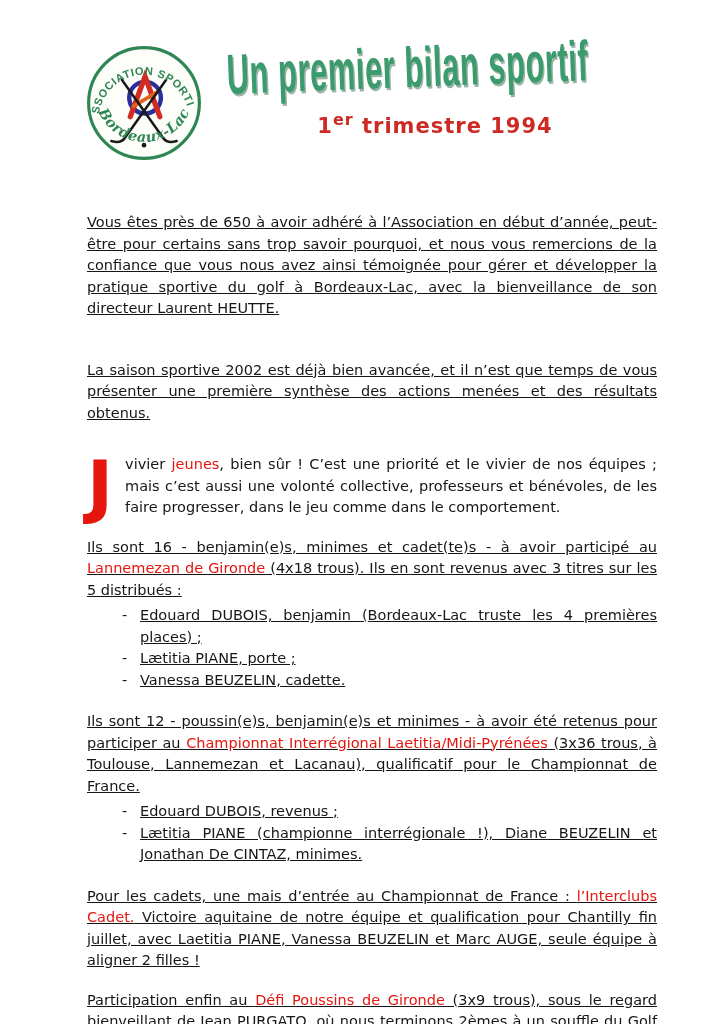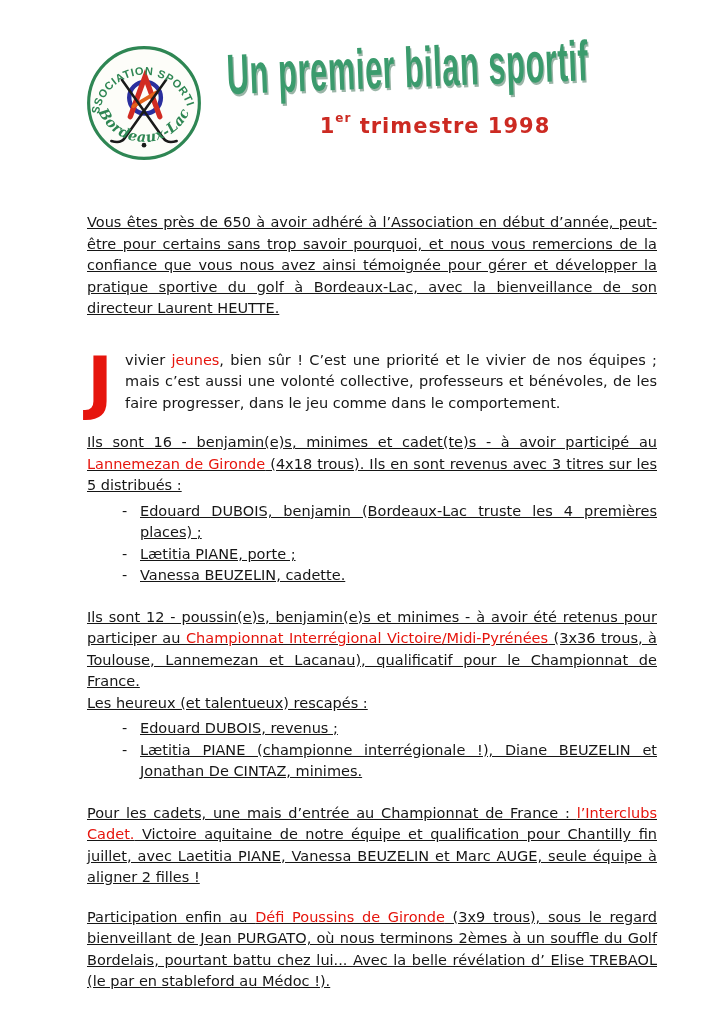--- a/index.html
+++ b/index.html
@@ -37,21 +37,21 @@
     transform-origin:left bottom;
   }
   .subtitle{
     position:absolute;left:230px;top:114px;width:410px;
     text-align:center;
     font-weight:bold;
     font-size:21px;
     color:var(--subtitle-red);
     letter-spacing:1px;
   }
-  .subtitle sup{font-size:12px;vertical-align:top;line-height:1;position:relative;top:-2px;}
+  .subtitle sup{font-size:16px;vertical-align:top;line-height:1;position:relative;top:-2px;}
 
   
   .doc-body{
     padding:0 67px 0 87px;
     margin-top:40px;
     font-size:14.5px;
     line-height:21.5px;
   }
   p.para{text-align:justify;}
   .gap-40{margin-top:40px;}
@@ -115,44 +115,44 @@
           <textPath href="#arcBottom" startOffset="50%" text-anchor="middle">Bordeaux-Lac</textPath>
         </text>
       </svg>
     </div>
 
     <div class="title-wrap">
       <span class="title-text">Un premier bilan sportif</span>
     </div>
 
     <div class="subtitle">
-      <span>1</span><sup>er</sup><span> trimestre 1998</span>
+      <span>1</span><sup>er</sup><span> trimestre 1994</span>
     </div>
   </div>
 
   <div class="doc-body">
       <p class="para gap-0 clear"><span>Vous êtes près de 650 à avoir adhéré à l’Association en début d’année, peut-être pour certains sans trop savoir pourquoi, et nous vous remercions de la confiance que vous nous avez ainsi témoignée pour gérer et développer la pratique sportive du golf à Bordeaux-Lac, avec la bienveillance de son directeur Laurent HEUTTE.</span></p>
+      <p class="para gap-40 clear"><span>La saison sportive 2002 est déjà bien avancée, et il n’est que temps de vous présenter une première synthèse des actions menées et des résultats obtenus.</span></p>
       <p class="para gap-30"><span class="dropcap">J</span><span>vivier </span><span class="red">jeunes</span><span>, bien sûr ! C’est une priorité et le vivier de nos équipes ; mais c’est aussi une volonté collective, professeurs et bénévoles, de les faire progresser, dans le jeu comme dans le comportement.</span></p>
       <p class="para gap-18 clear"><span>Ils sont 16 - benjamin(e)s, minimes et cadet(te)s - à avoir participé au </span><span class="red">Lannemezan de Gironde</span><span> (4x18 trous). Ils en sont revenus avec 3 titres sur les 5 distribués :</span></p>
       <ul class="blist gap-4">
         <li>
           <span class="marker">-</span>
           <span class="li-content"><span>Edouard DUBOIS, benjamin (Bordeaux-Lac truste les 4 premières places) ;</span></span>
         </li>
         <li>
           <span class="marker">-</span>
           <span class="li-content"><span>Lætitia PIANE, porte ;</span></span>
         </li>
         <li>
           <span class="marker">-</span>
           <span class="li-content"><span>Vanessa BEUZELIN, cadette.</span></span>
         </li>
       </ul>
-      <p class="para gap-20 clear"><span>Ils sont 12 - poussin(e)s, benjamin(e)s et minimes - à avoir été retenus pour participer au </span><span class="red">Championnat Interrégional Victoire/Midi-Pyrénées</span><span> (3x36 trous, à Toulouse, Lannemezan et Lacanau), qualificatif pour le Championnat de France.</span></p>
-      <p class="para gap-0 clear"><span>Les heureux (et talentueux) rescapés :</span></p>
+      <p class="para gap-20 clear"><span>Ils sont 12 - poussin(e)s, benjamin(e)s et minimes - à avoir été retenus pour participer au </span><span class="red">Championnat Interrégional Laetitia/Midi-Pyrénées</span><span> (3x36 trous, à Toulouse, Lannemezan et Lacanau), qualificatif pour le Championnat de France.</span></p>
       <ul class="blist gap-4">
         <li>
           <span class="marker">-</span>
           <span class="li-content"><span>Edouard DUBOIS, revenus ;</span></span>
         </li>
         <li>
           <span class="marker">-</span>
           <span class="li-content"><span>Lætitia PIANE (championne interrégionale !), Diane BEUZELIN et Jonathan De CINTAZ, minimes.</span></span>
         </li>
       </ul>

